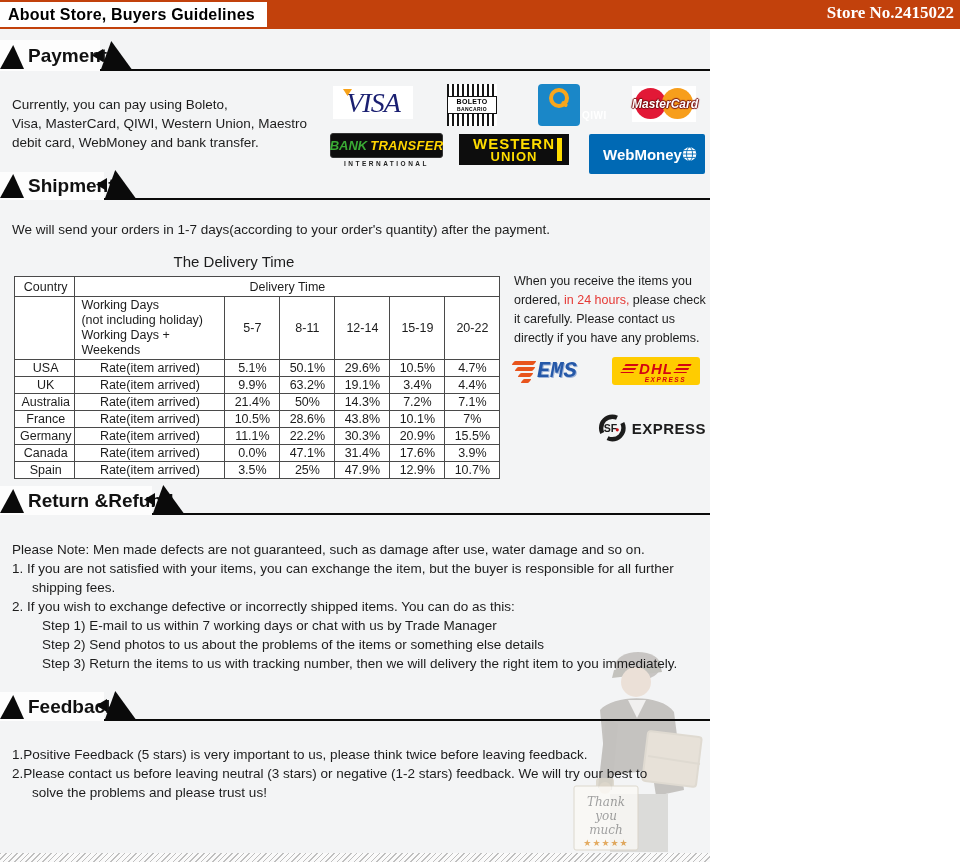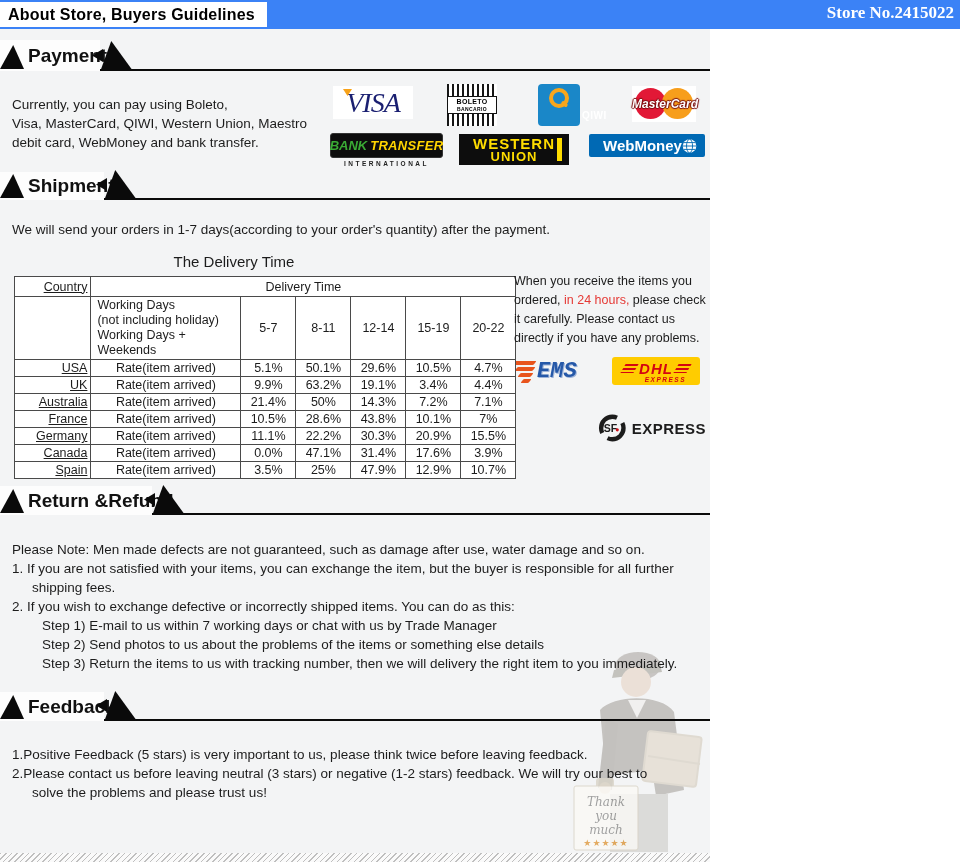--- a/index.html
+++ b/index.html
@@ -1,20 +1,20 @@
 <!DOCTYPE html>
 <html><head>
 <meta charset="utf-8">
 <style>
   * { margin:0; padding:0; box-sizing:border-box; }
   body { font-family:"Liberation Sans", sans-serif; background:#fff; }
   .page { position:relative; width:960px; height:862px; background:#fff; overflow:hidden; }
 
   
-  .top-bar { position:absolute; top:0; left:0; width:960px; height:29px; background:#3b82f6; }
+  .top-bar { position:absolute; top:0; left:0; width:960px; height:29px; background:#c2410c; }
   .title-box { position:absolute; left:0; top:2px; height:25px; background:#fff; display:flex; align-items:center; padding:0 12px 0 8px; }
   .title-box span { font-size:16px; font-weight:bold; color:#000; letter-spacing:.2px; }
   .store-no { position:absolute; right:6px; top:3px; color:#fff; font-family:Liberation Serif, serif; font-weight:bold; font-size:17px; }
 
   
   .main-col { position:absolute; left:0; top:29px; width:710px; height:833px; background:#f3f4f5; }
 
   
   .sec { position:absolute; left:0; width:710px; }
   .sec .line { position:absolute; left:0; right:0; bottom:0; height:2px; background:#0a0a0a; }
@@ -58,28 +58,28 @@
   .logo-bt .box { width:113px; height:25px; background:#0d0d0d; border-radius:3px; display:flex; align-items:center; justify-content:center; gap:3px; border:1px solid #333; }
   .logo-bt .bank { color:#3aaa35; font-weight:bold; font-style:italic; font-size:13px; }
   .logo-bt .transfer { color:#ffd400; font-weight:bold; font-style:italic; font-size:13px; letter-spacing:.3px; }
   .logo-bt .sub { text-align:center; font-size:6.5px; font-weight:bold; color:#222; letter-spacing:2.5px; margin-top:2px; }
 
   .logo-wu { width:110px; height:31px; background:#0d0d0d; position:relative; display:flex; flex-direction:column; align-items:center; justify-content:center; }
   .logo-wu .w1 { color:#ffdd00; font-weight:bold; font-size:15px; line-height:14px; letter-spacing:1px; }
   .logo-wu .w2 { color:#ffdd00; font-weight:bold; font-size:13px; line-height:12px; letter-spacing:1px; }
   .logo-wu .bar { position:absolute; right:7px; top:4px; bottom:4px; width:5px; background:#ffdd00; }
 
-  .logo-wmny { width:116px; height:23px; background:#0069b4; border-radius:2px; display:flex; align-items:center;justify-content:center; }
+  .logo-wmny { width:116px; height:40px; background:#0069b4; border-radius:2px; display:flex; align-items:center;justify-content:center; }
   .logo-wmny .txt { color:#fff; font-weight:bold; font-size:15px; margin-left:14px; flex:1; }
   .logo-wmny svg { margin-right:8px; }
 
   
   table.dlv { position:absolute; border-collapse:collapse; background:#fff; table-layout:fixed; }
   table.dlv td, table.dlv th { border:1px solid #4a4a4a; font-size:12.5px; color:#1c1c1c; font-weight:normal; padding:1px 3px; }
-  table.dlv .c-country { width:58px; text-align:right; padding-left:21px;text-decoration:underline; }
+  table.dlv .c-country { width:58px; text-align:center; padding-left:5px; }
   table.dlv .c-desc { width:150px; text-align:center; }
   table.dlv .c-val { width:55px; text-align:center; }
   table.dlv .hdr { height:20px; text-align:center; }
   table.dlv .wd-cell { text-align:left; padding-left:6px; line-height:15px; }
   table.dlv .data-row { height:17px; }
   .tbl-title { position:absolute; font-size:15px; color:#1c1c1c; text-align:center; }
 
   .notice { position:absolute; font-size:12.5px; line-height:19px; color:#1c1c1c; }
   .notice .red { color:#e53935; }
 

